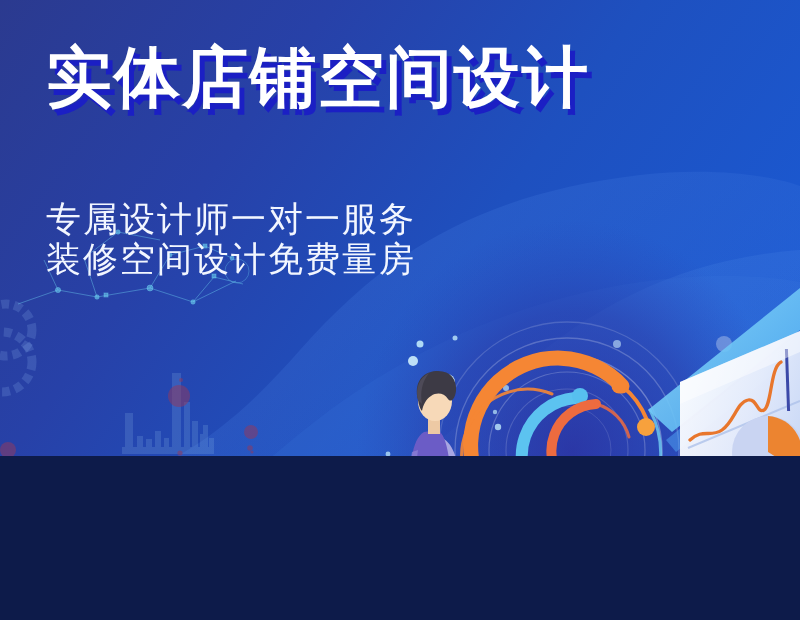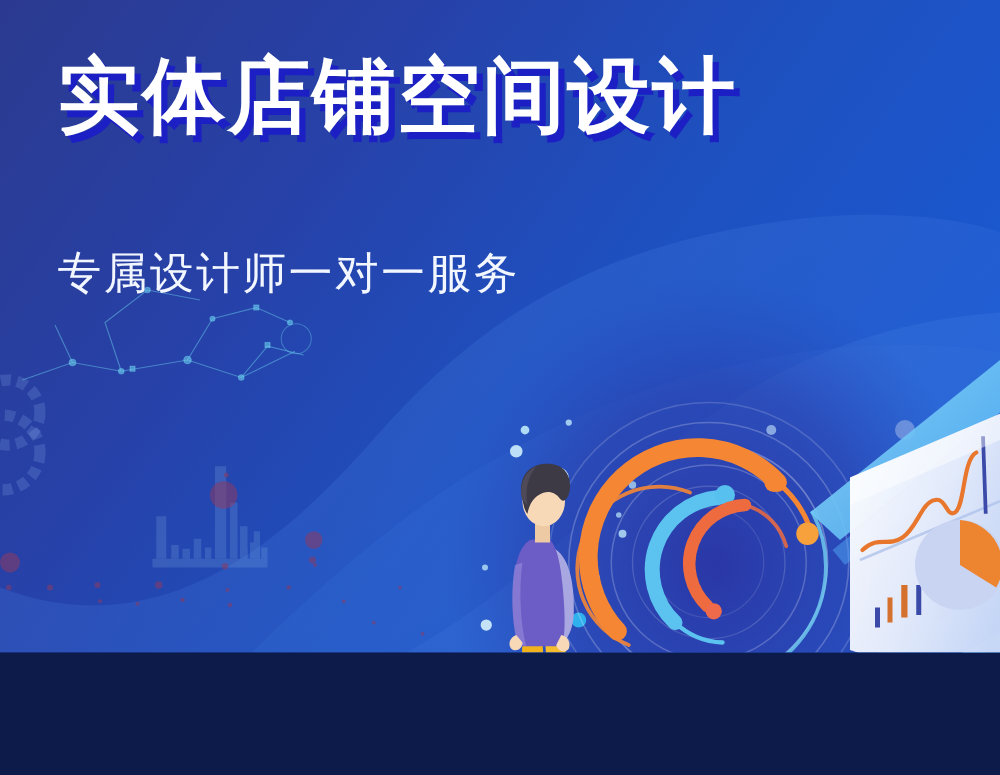--- a/index.html
+++ b/index.html
@@ -1,21 +1,21 @@
 <!DOCTYPE html>
 <html><head>
 <meta charset="utf-8">
 <style>
   html,body{margin:0;padding:0;background:#0d1b4a;}
   *{box-sizing:border-box;}
   .banner{
     position:relative;
-    width:800px;height:522px;
+    width:800px;height:456px;
     overflow:hidden;
-    font-family:Liberation Serif, serif;
+    font-family:Liberation Sans, sans-serif;
     background:linear-gradient(118deg,#2b3a8f 0%,#2740a6 28%,#1f4fbd 58%,#1a56c9 78%,#1a5ad0 100%);
   }
   .layer{position:absolute;left:0;top:0;width:800px;height:620px;pointer-events:none;}
   .txt-layer{position:absolute;left:0;top:0;width:800px;height:620px;}
 
   
   .headline{
     position:absolute;left:46px;top:42px;
     font-size:66px;line-height:1.08;
     font-weight:bold;color:#ffffff;
@@ -261,15 +261,16 @@
       <ellipse cx="435" cy="401" rx="17" ry="20" fill="#f7d9b8"></ellipse>
 
       <path d="M418,400 C414,384 421,372 436,371 C450,370 457,379 456,391 C455,399 451,403 448,399 C444,393 437,392 431,396 C426,399 423,405 422,411 C420,409 419,405 418,400 Z" fill="#3d3a45"></path>
       <path d="M418,400 C415,389 419,378 429,373 C422,382 420,392 422,404 Z" fill="#4e4a58"></path>
     </g>
   </svg>
 
   <div class="txt-layer">
     <div class="headline">实体店铺空间设计</div>
     <div class="sub sub1">专属设计师一对一服务</div>
+    <div class="sub sub2">装修空间设计免费量房</div>
   </div>
 
 </div>
 
 </body></html>

